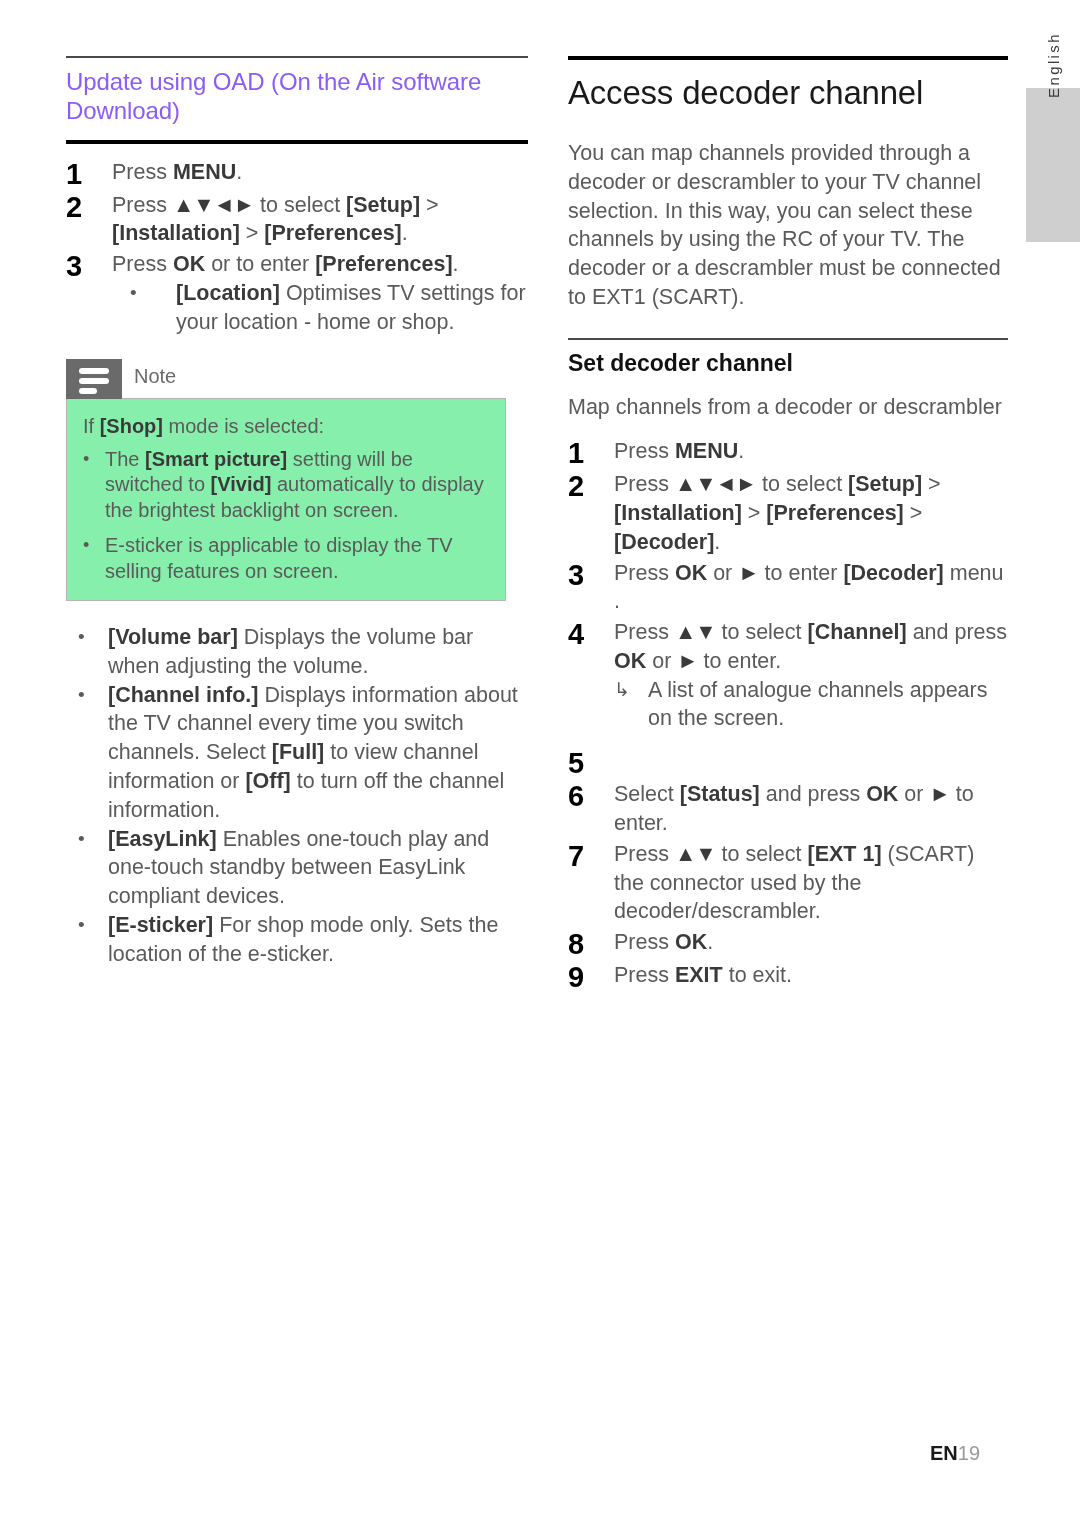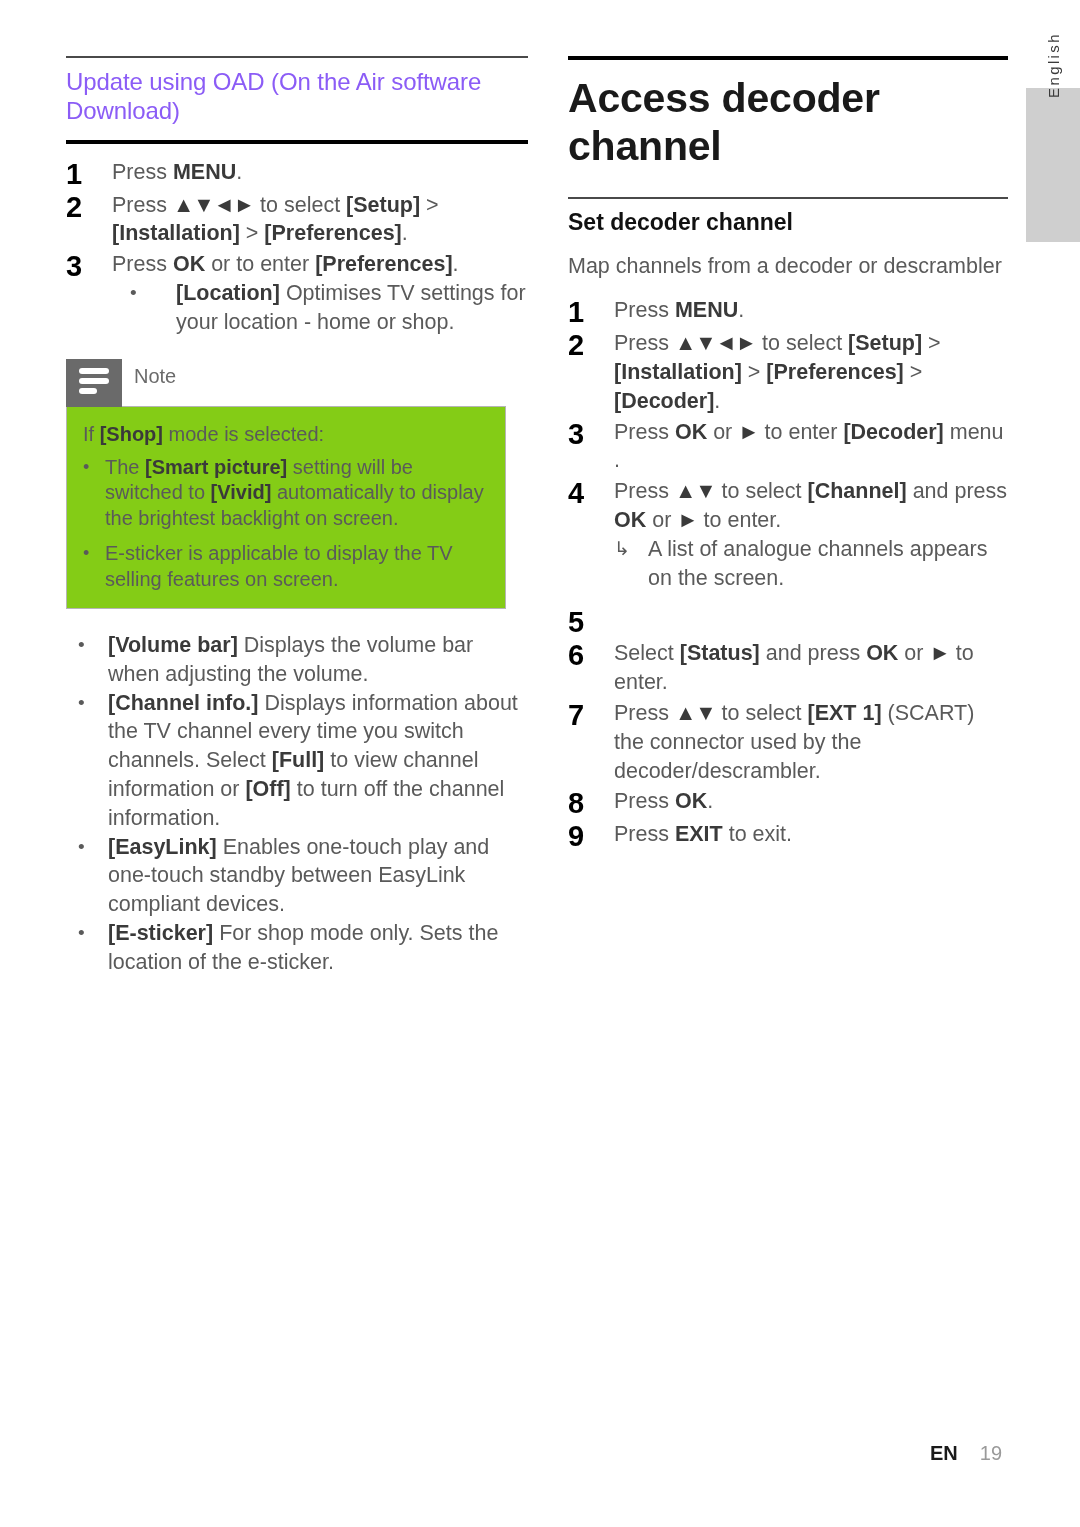--- a/index.html
+++ b/index.html
@@ -62,22 +62,22 @@
     margin: 0 0 14px 0;
   }
   .rule-minor {
     height: 2px;
     background: #4a4a4a;
     margin: 0 0 10px 0;
   }
 
   
   h1.sec-title {
-    font-size: 41px;
-    font-weight: 700;
+    font-size: 33px;
+    font-weight: 400;
     color: #1a1a1a;
     margin: 0 0 26px 0;
     line-height: 1.18;
     letter-spacing: -0.2px;
   }
   h2.sub-title {
     font-size: 24px;
     font-weight: 400;
     color: #8b5cf6;
     margin: 0 0 14px 0;
@@ -187,21 +187,21 @@
   }
 
   
   .note-wrap {
     position: relative;
     margin: 22px 0 22px 0;
     width: 440px;
   }
   .note-tab {
     width: 56px;
-    height: 48px;
+    height: 40px;
     background: #6a6a6a;
     position: relative;
     display: block;
   }
   .note-icon-bar {
     position: absolute;
     left: 13px;
     height: 6px;
     background: #ffffff;
     border-radius: 3px;
@@ -215,21 +215,21 @@
     top: 6px;
     font-size: 20px;
     color: #6a6a6a;
     font-weight: 400;
   }
   .note-box {
     border: 1px solid #b5b5b5;
     border-top: 1px solid #b5b5b5;
     margin-top: -1px;
     padding: 14px 16px 16px 16px;
-    background: #84cc16;
+    background: #86efac;
   }
   .note-intro {
     font-size: 20px;
     line-height: 26px;
     margin: 0 0 8px 0;
     color: #5a5a5a;
   }
   .note-bullets { margin: 0; padding: 0; list-style: none; }
   .note-bullet {
     display: flex;
@@ -251,21 +251,20 @@
   .footer {
     position: absolute;
     left: 930px;
     top: 1442px;
     font-size: 20px;
     color: #9a9a9a;
   }
   .footer-lang {
     font-weight: 700;
     color: #1a1a1a;
-    margin-right: 22px;
   }
 
   .glyph { letter-spacing: -1px; }
 </style>
 </head>
 <body>
 
 <div class="page">
 
   <div class="lang-tab">
@@ -348,20 +347,21 @@
         </div>
       </div>
     </div>
   </div>
 
   <div class="col col-right">
 
     <div>
       <div class="rule-major"></div>
       <h1 class="sec-title">Access decoder channel</h1>
+      <p class="body">You can map channels provided through a decoder or descrambler to your TV channel selection. In this way, you can select these channels by using the RC of your TV. The decoder or a descrambler must be connected to EXT1 (SCART).</p>
     </div>
 
     <div>
       <div class="rule-minor"></div>
       <h2 class="sub-title-bold">Set decoder channel</h2>
       <p class="body tight">Map channels from a decoder or descrambler</p>
 
       <div class="steps">
 
         <div class="step">

